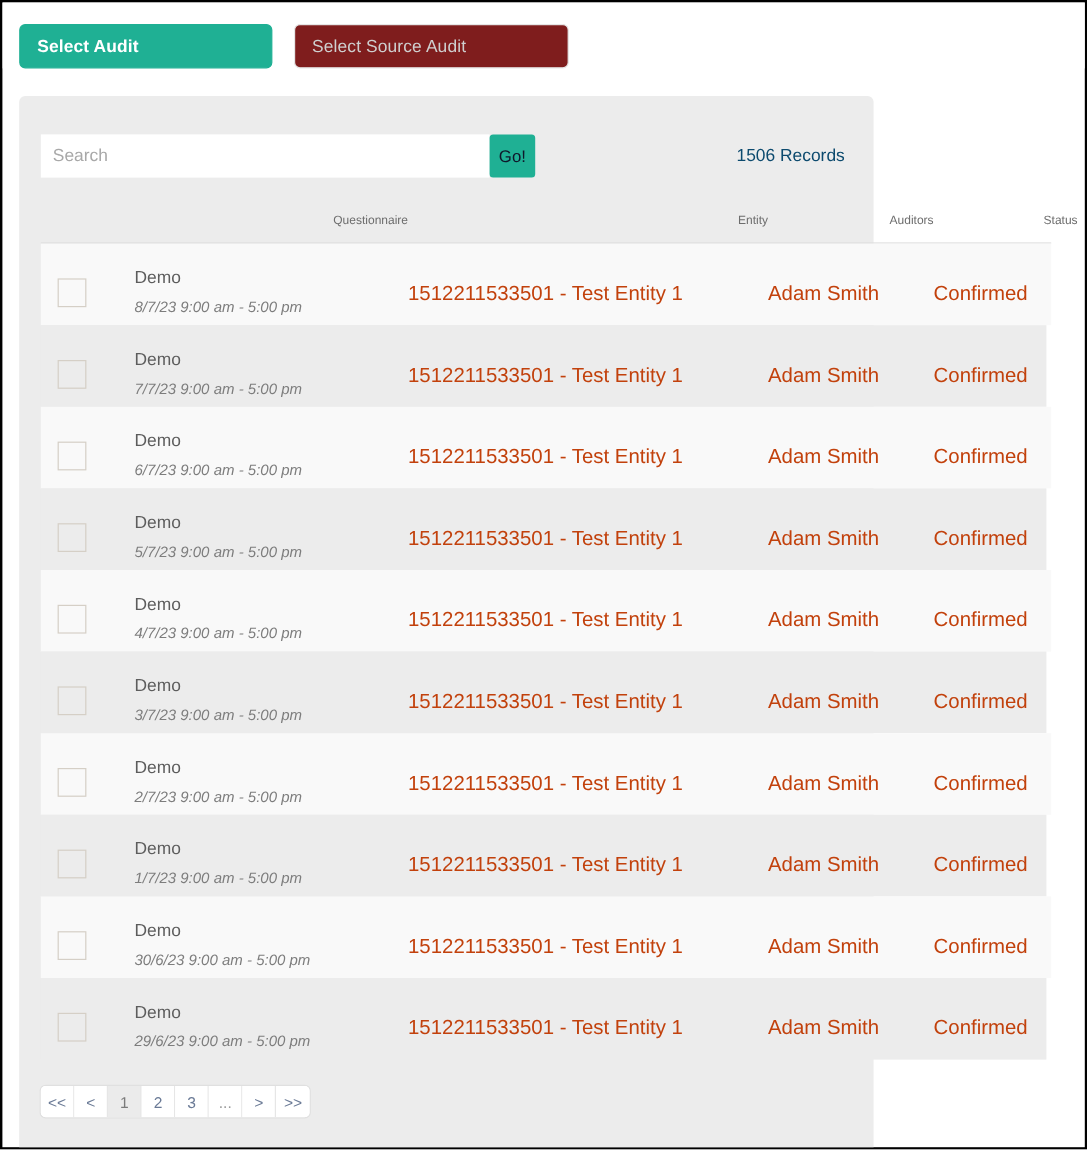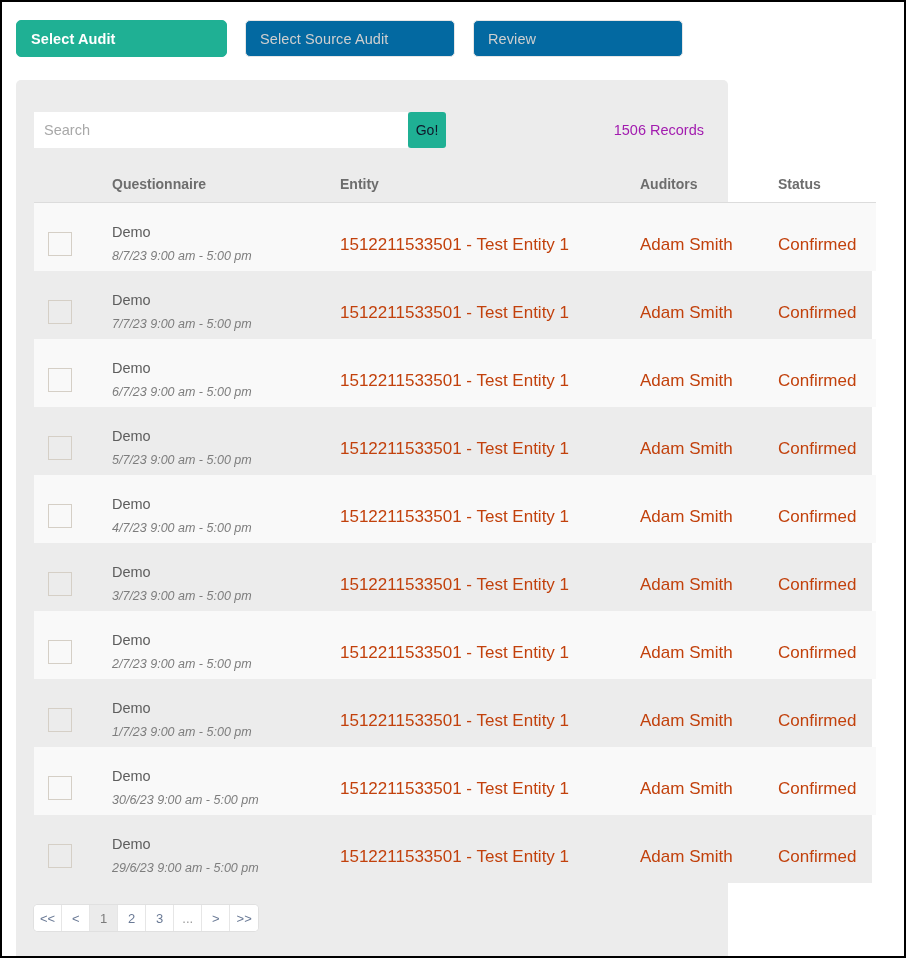--- a/index.html
+++ b/index.html
@@ -45,24 +45,24 @@
     white-space: nowrap;
   }
   .wiz-step.active {
     background: #1fb094;
     color: #ffffff;
     font-weight: bold;
     width: 211px;
     border: 1px solid #1fb094;
   }
   .wiz-step.inactive {
-    background: #0369a1;
+    background: #7f1d1d;
     color: #cfcfcf;
     border: 1px solid #e6e6e6;
-    width: 210px;
+    width: 229px;
     margin-top: 16px;
   }
 
   
   .panel {
     box-sizing: border-box;
     position: absolute;
     left: 14px;
     top: 58px;
     width: 712px;
@@ -106,38 +106,39 @@
     border: none;
     border-radius: 3px;
     font-family: "Liberation Sans", sans-serif;
     font-size: 14px;
     cursor: pointer;
     padding: 0;
   }
   .records {
     margin-left: auto;
     font-size: 14.5px;
-    color: #a21caf;
+    color: #0c4a6e;
     line-height: 36px;
     padding-right: 6px;
   }
 
   
   .table {
     margin: 18px 18px 0 18px;
     width: 842px;
   }
   .thead {
     display: flex;
     align-items: center;
     height: 36px;
     border-bottom: 1px solid #dcdcdc;
     color: #6d6d6d;
-    font-size: 14px;
-    font-weight: bold;
+    font-size: 10px;
+    font-weight: normal;
+    text-align: right;
   }
   .row {
     display: flex;
     align-items: center;
     height: 68px;
     padding-top: 14px;
     box-sizing: border-box;
   }
   .row.odd  { background: #f9f9f9; }
   .row.even { background: #ececec; width: 838px; }
@@ -234,23 +235,20 @@
 <body>
 
 <div class="page">
 
   <div class="wizard">
     <div class="wiz-step active">
       <span>Select Audit</span>
     </div>
     <div class="wiz-step inactive">
       <span>Select Source Audit</span>
-    </div>
-    <div class="wiz-step inactive">
-      <span>Review</span>
     </div>
   </div>
 
   <div class="panel">
 
     <div class="search-row">
       <div class="search-wrap">
         <input class="search-input" type="text" placeholder="Search" style="">
         <button class="go-btn">Go!</button>
       </div>

